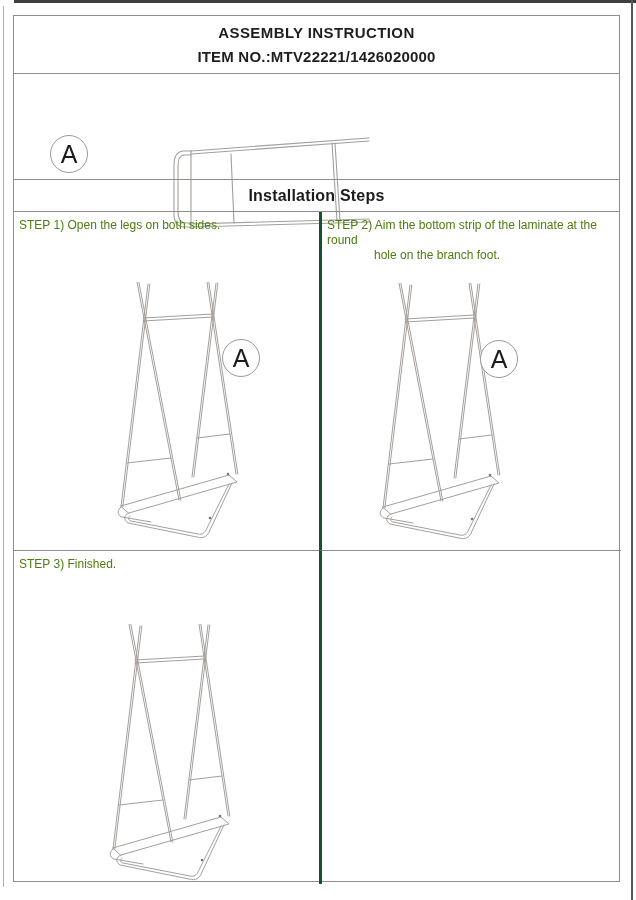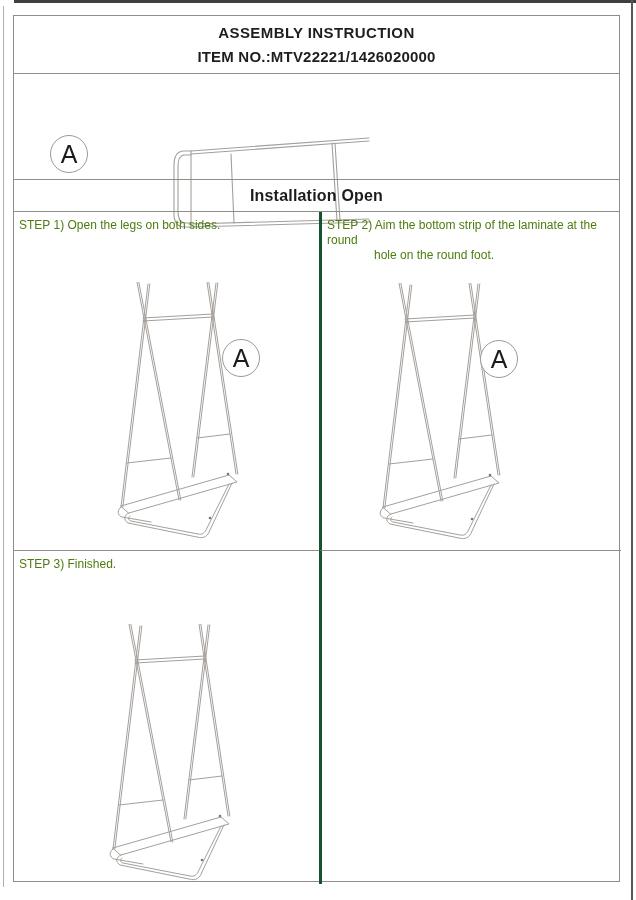--- a/index.html
+++ b/index.html
@@ -85,33 +85,33 @@
           <path d="M20,90 L200,85"></path>
           <path d="M18,87 L198,82"></path>
           <path d="M161,6 L166,84"></path>
           <path d="M164,6 L169,84"></path>
           <path d="M60,17 L63,86"></path>
         </g>
       </svg>
     </div>
 
     <div class="row row-title">
-      <div class="steps-title">Installation Open</div>
+      <div class="steps-title">Installation Steps</div>
     </div>
 
     <div class="grid">
 
       <div class="cell r1 c1">
         <div class="step-text">STEP 1) Open the legs on both sides.</div>
       </div>
 
       <div class="cell r1 c2">
         <div class="step-text">
           <div class="ln1">STEP 2) Aim the bottom strip of the laminate at the round</div>
-          <div class="ln2">hole on the round foot.</div>
+          <div class="ln2">hole on the branch foot.</div>
         </div>
       </div>
 
       <div class="cell r2 c1">
         <div class="step-text">STEP 3) Finished.</div>
       </div>
 
       <div class="cell r2 c2"></div>
     </div>
 

